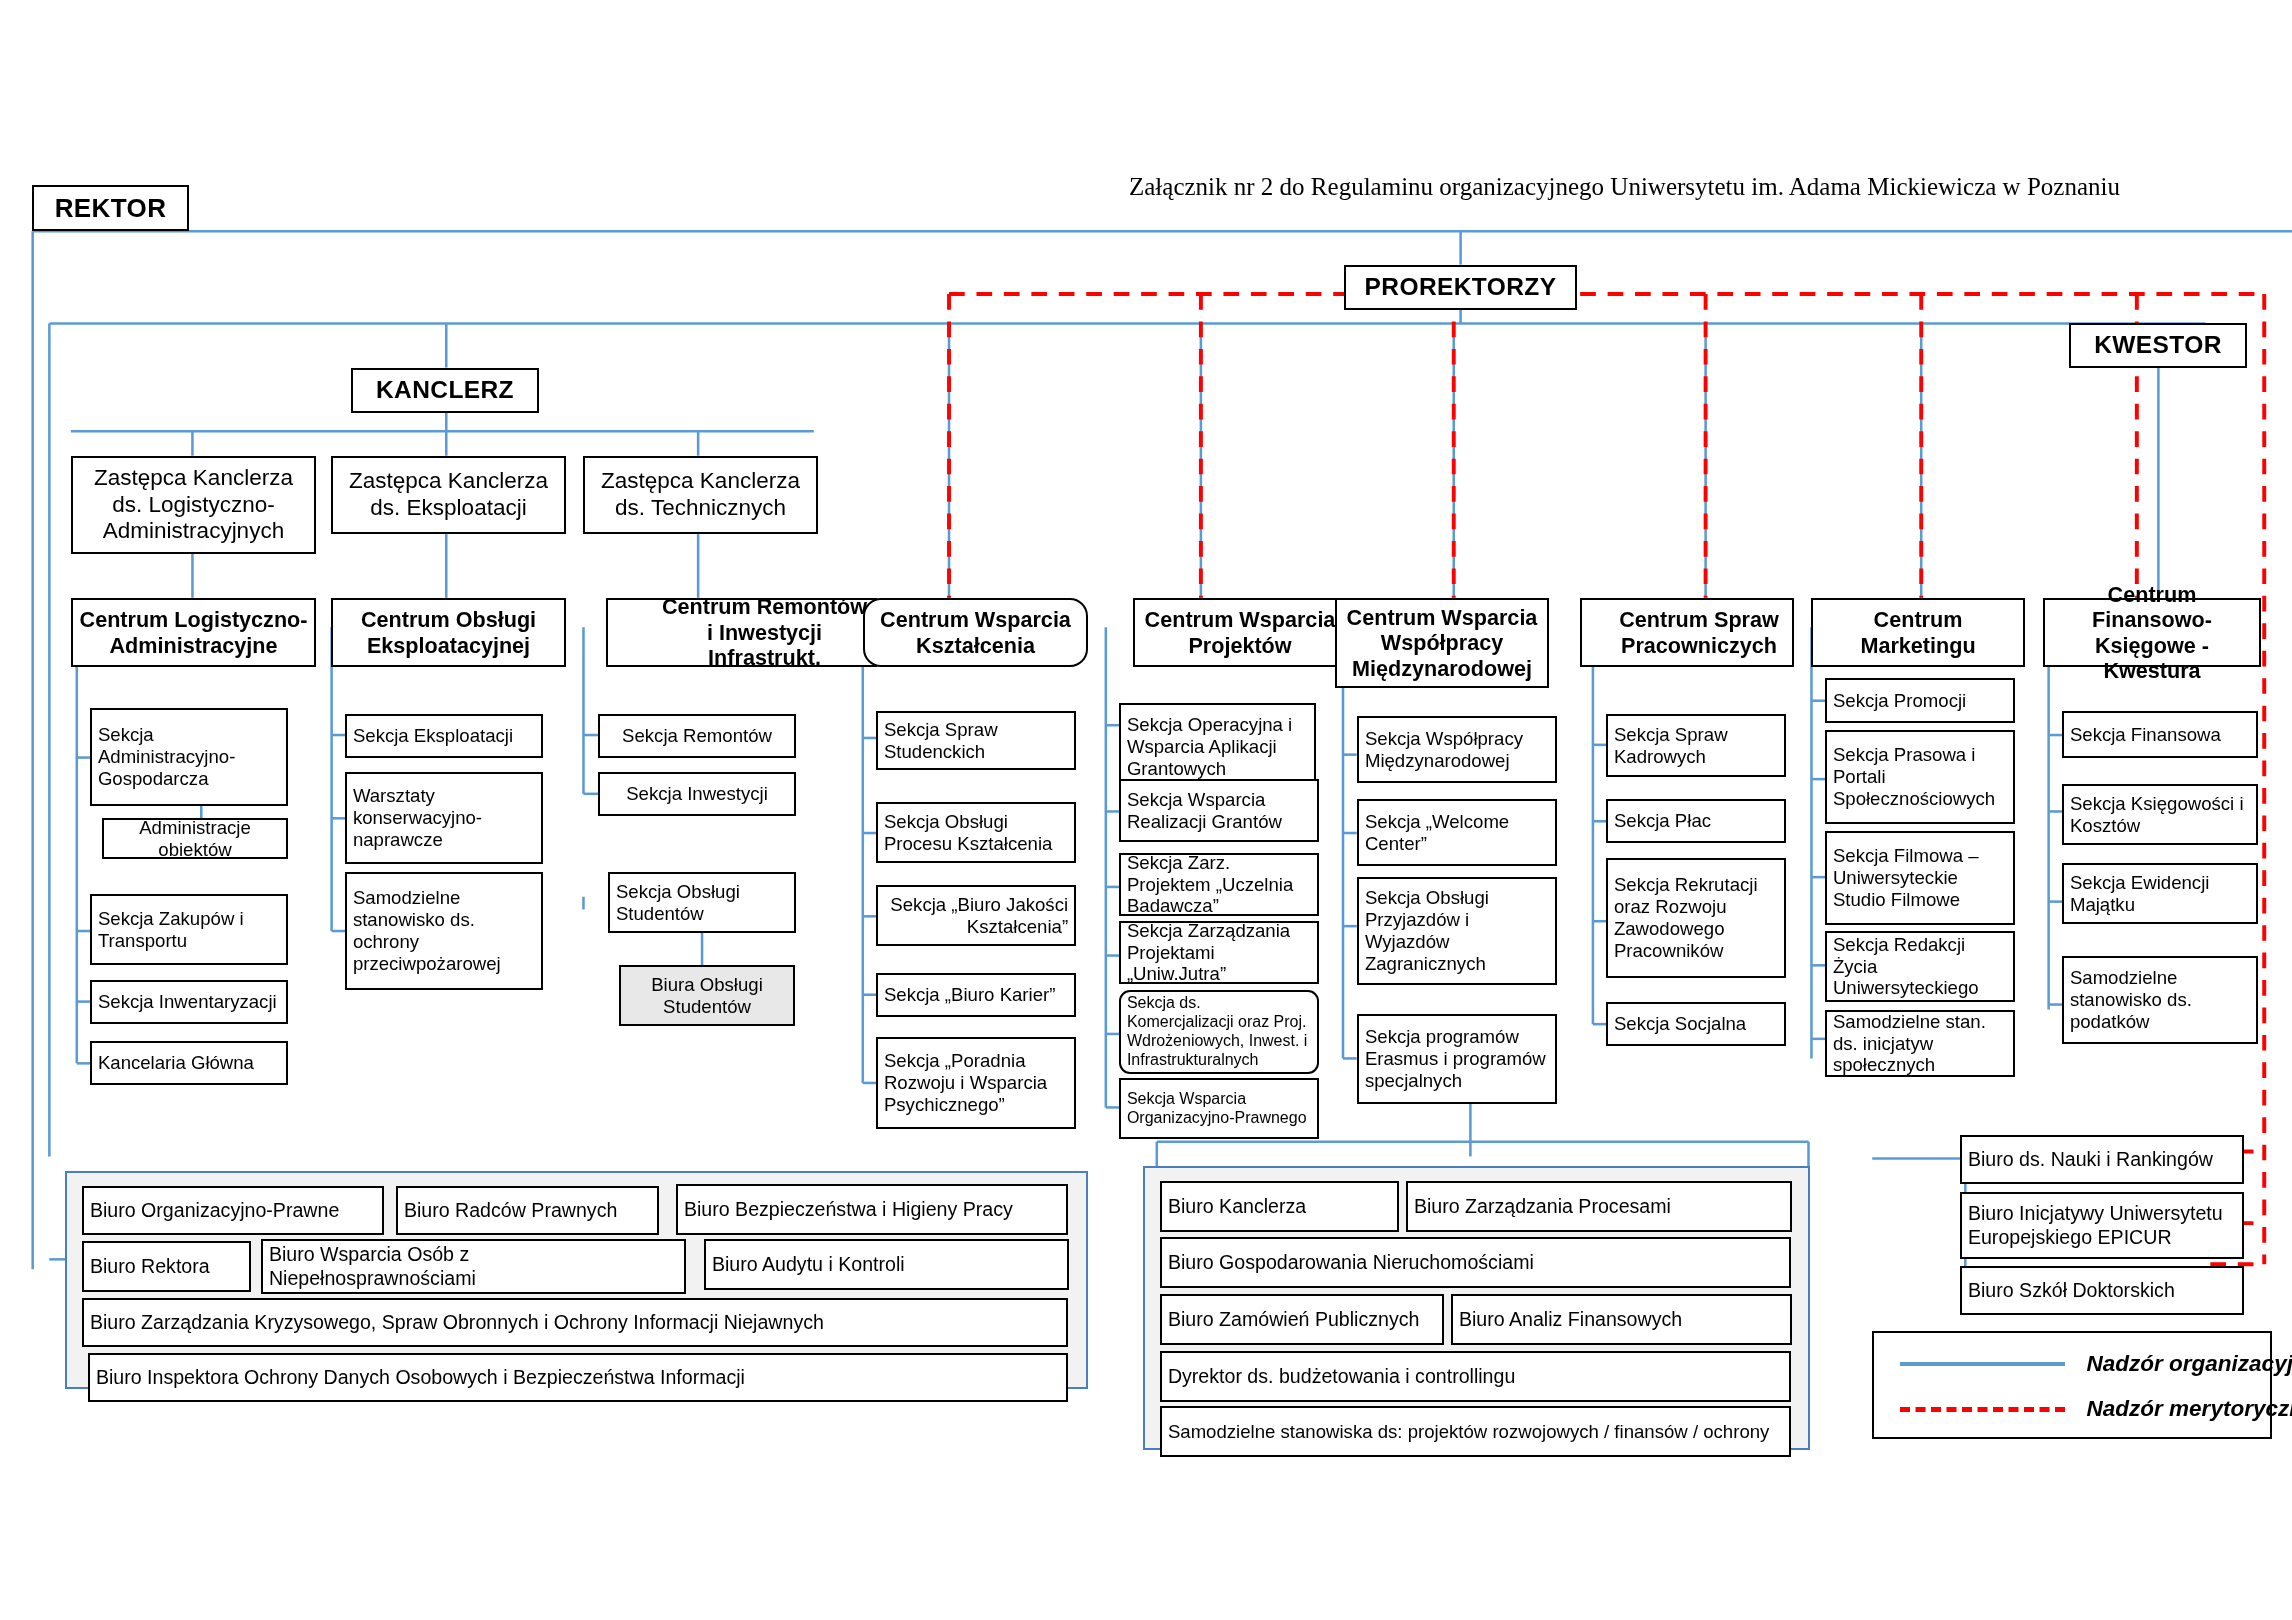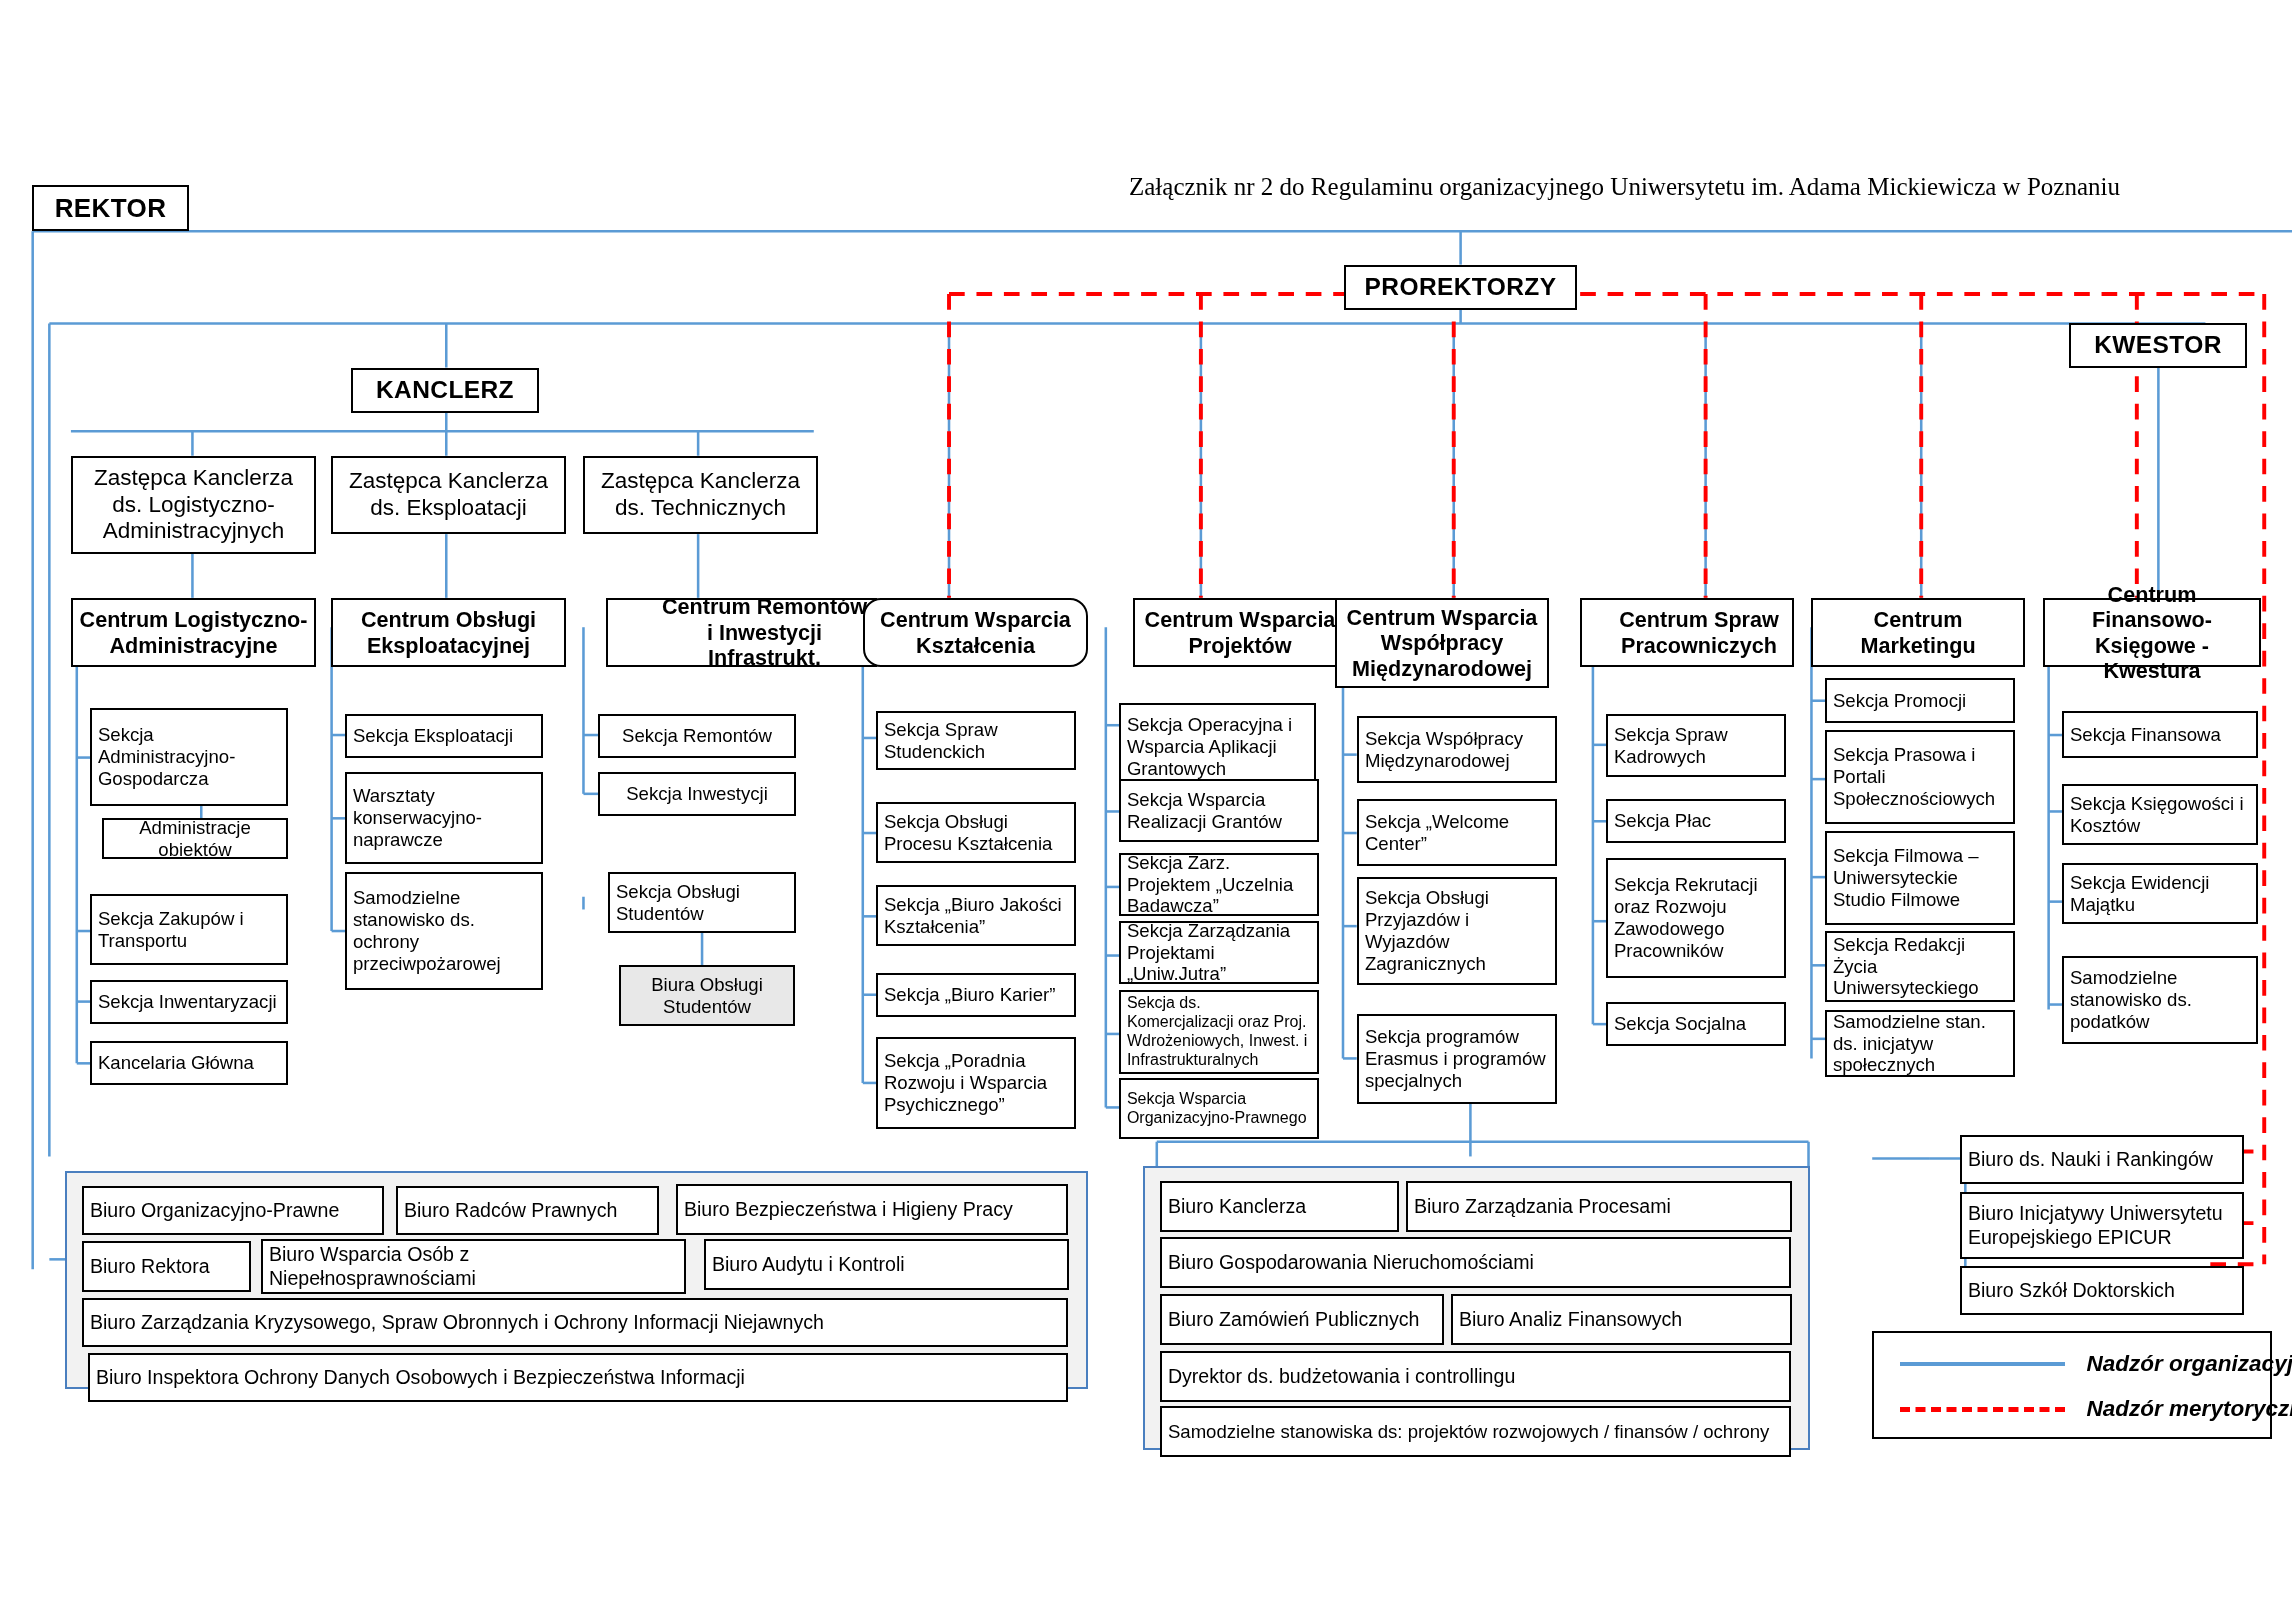--- a/index.html
+++ b/index.html
@@ -256,21 +256,21 @@
   <div class="box sec grey" style="left:619px;top:965px;width:176px;height:61px;">
     <span>Biura Obsługi Studentów</span>
   </div>
 
   <div class="box sec lft" style="left:876px;top:711px;width:200px;height:59px;">
     <span>Sekcja Spraw Studenckich</span>
   </div>
   <div class="box sec lft" style="left:876px;top:802px;width:200px;height:61px;">
     <span>Sekcja Obsługi Procesu Kształcenia</span>
   </div>
-  <div class="box sec lft" style="left:876px;top:885px;width:200px;height:61px;">
+  <div class="box sec lft" style="left:876px;top:885px;width:200px;height:61px;text-align:right;">
     <span>Sekcja „Biuro Jakości Kształcenia”</span>
   </div>
   <div class="box sec lft" style="left:876px;top:973px;width:200px;height:44px;">
     <span>Sekcja „Biuro Karier”</span>
   </div>
   <div class="box sec lft" style="left:876px;top:1037px;width:200px;height:92px;">
     <span>Sekcja „Poradnia Rozwoju i Wsparcia Psychicznego”</span>
   </div>
 
   <div class="box sec lft" style="left:1119px;top:679px;width:197px;height:88px;margin-top:24px;">
@@ -278,21 +278,21 @@
   </div>
   <div class="box sec lft" style="left:1119px;top:779px;width:200px;height:63px;">
     <span>Sekcja Wsparcia Realizacji Grantów</span>
   </div>
   <div class="box sec lft" style="left:1119px;top:853px;width:200px;height:63px;">
     <span>Sekcja Zarz. Projektem „Uczelnia Badawcza”</span>
   </div>
   <div class="box sec lft" style="left:1119px;top:921px;width:200px;height:63px;">
     <span>Sekcja Zarządzania Projektami „Uniw.Jutra”</span>
   </div>
-  <div class="box sec sm lft" style="left:1119px;top:990px;width:200px;height:84px;">
+  <div class="box sec sm lft" style="left:1119px;top:990px;width:200px;height:84px;border-radius:11px;">
     <span>Sekcja ds. Komercjalizacji oraz Proj. Wdrożeniowych, Inwest. i Infrastrukturalnych</span>
   </div>
   <div class="box sec sm lft" style="left:1119px;top:1078px;width:200px;height:61px;">
     <span>Sekcja Wsparcia Organizacyjno-Prawnego</span>
   </div>
 
   <div class="box sec lft" style="left:1357px;top:716px;width:200px;height:67px;">
     <span>Sekcja Współpracy Międzynarodowej</span>
   </div>
   <div class="box sec lft" style="left:1357px;top:799px;width:200px;height:67px;">

